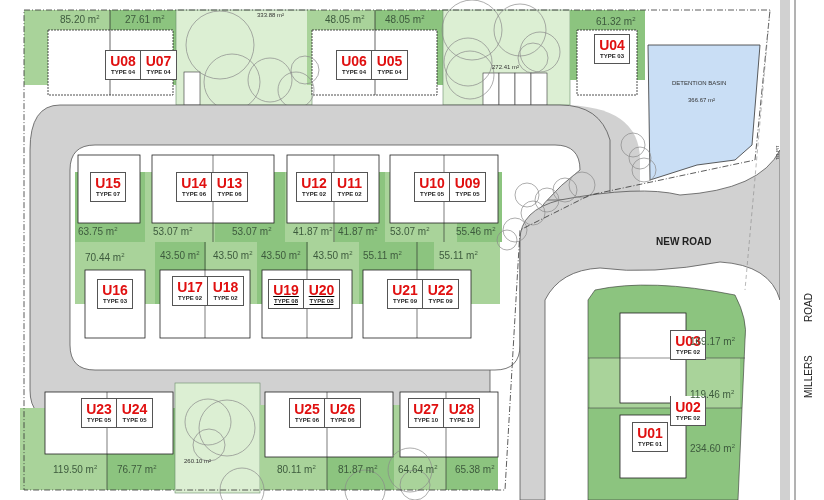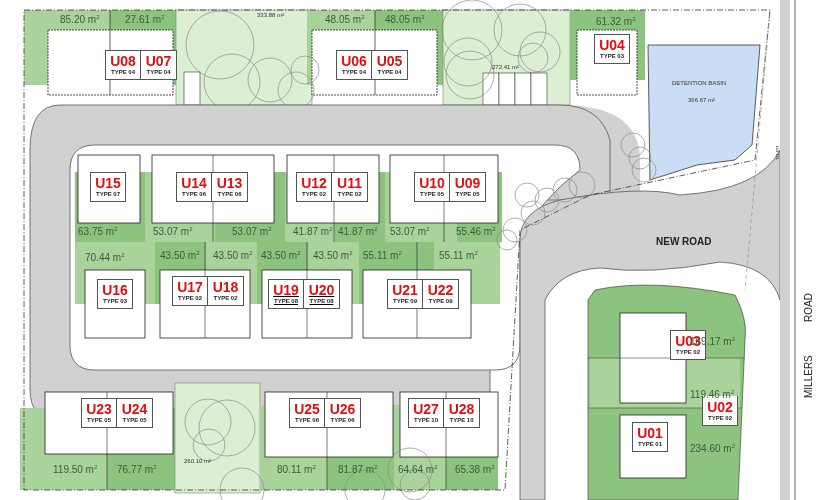--- a/index.html
+++ b/index.html
@@ -291,21 +291,21 @@
 
 <div class="lbl road" style="left:656px;top:236px;">NEW ROAD</div>
 <div class="lbl road rot" style="left:803px;top:398px;font-weight:normal;font-size:10px;">MILLERS</div>
 <div class="lbl road rot" style="left:803px;top:322px;font-weight:normal;font-size:10px;">ROAD</div>
 
 <div class="unit" style="left:670px;top:330px;flex-direction:column;gap:36px;">
   <div class="ucell">
       <span class="uid">U03</span>
       <span class="utype">TYPE 02</span>
     </div>
-  <div class="ucell" style="border-top:none;border-left:1px solid #555;margin-left:32px;">
+  <div class="ucell" style="border-top:none;border-left:1px solid #555;">
       <span class="uid">U02</span>
       <span class="utype">TYPE 02</span>
     </div>
 </div>
 <div class="unit" style="left:632px;top:422px;text-align:right;">
   <div class="ucell">
       <span class="uid">U01</span>
       <span class="utype">TYPE 01</span>
     </div>
 </div>

